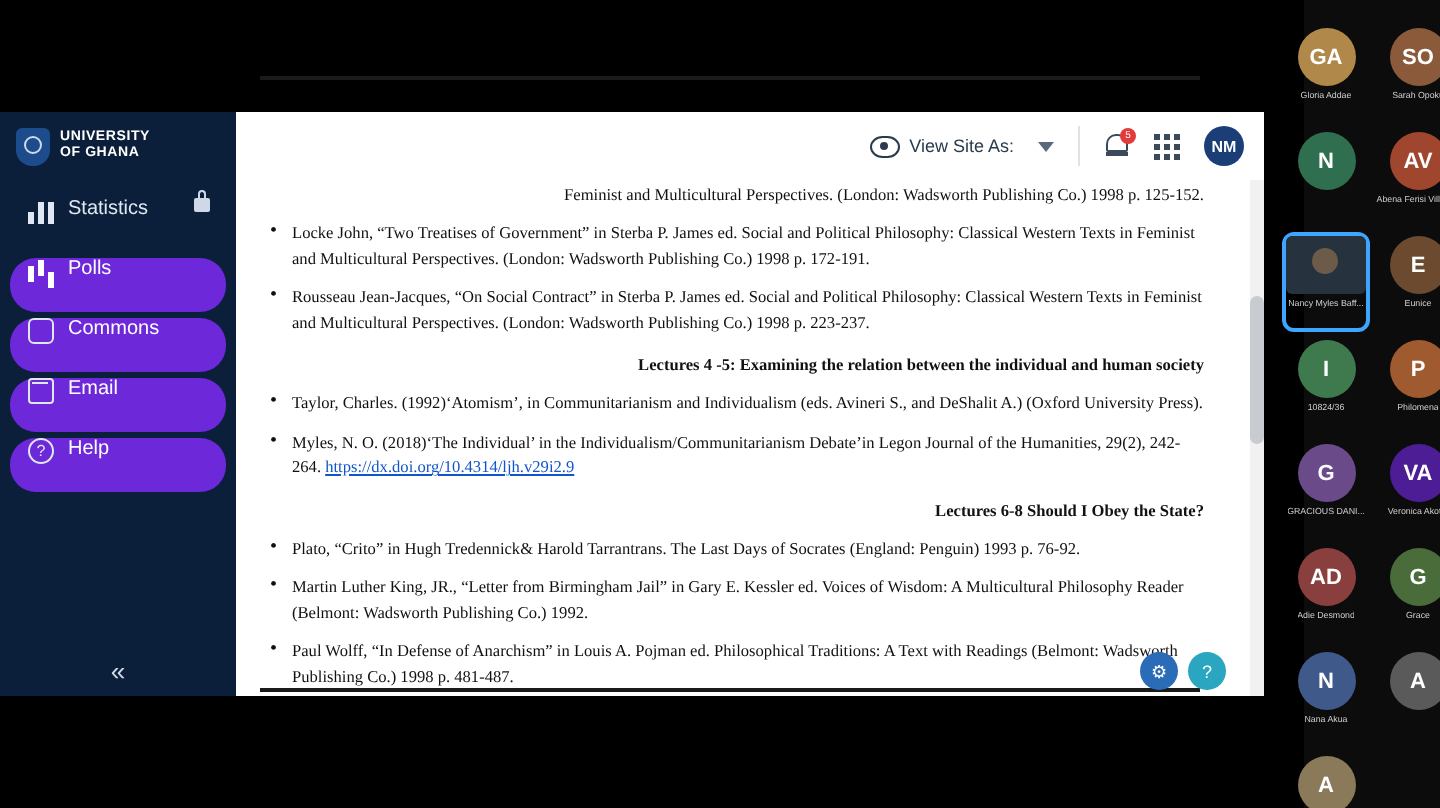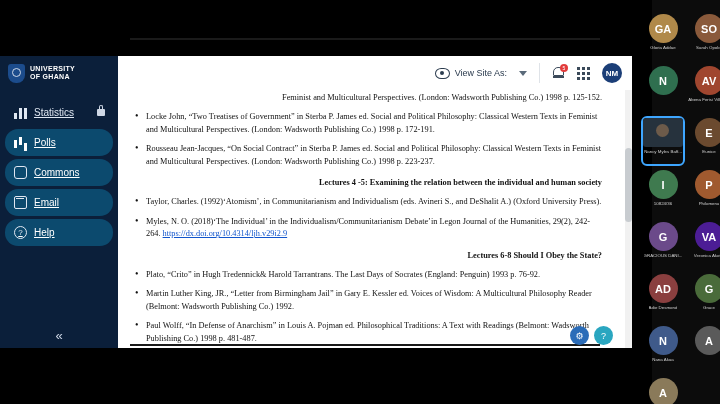--- a/index.html
+++ b/index.html
@@ -22,22 +22,22 @@
   .bell{position:relative;width:13px;height:14px;}
   .bell:before{content:"";position:absolute;left:1px;top:1px;width:11px;height:9px;border:1.4px solid #3b4a5a;border-radius:5px 5px 1px 1px;box-sizing:border-box;}
   .bell:after{content:"";position:absolute;left:1px;top:10px;width:11px;height:1.6px;background:#3b4a5a;}
   .badge-dot{position:absolute;left:8px;top:-2px;width:8px;height:8px;border-radius:50%;background:#e23b3b;color:#fff;font-size:5px;line-height:8px;text-align:center;}
   .grid9{display:grid;grid-template-columns:repeat(3,3px);grid-template-rows:repeat(3,3px);gap:2px;}
   .grid9 i{display:block;width:3px;height:3px;background:#3b4a5a;}
   .avatar-top{width:20px;height:20px;border-radius:50%;background:#1b3e77;color:#fff;font-size:8px;display:flex;align-items:center;justify-content:center;font-weight:bold;}
 
   
   .leftnav{position:absolute;left:0;top:34px;width:118px;height:258px;background:#0b1f3a;padding-top:6px;box-sizing:border-box;}
-  .nav-item{height:27px;margin:3px 5px;border-radius:13px;display:flex;align-items:center;gap:7px;padding-left:9px;color:#dfe7f2;font-size:10px;box-sizing:border-box;text-decoration:underline;}
-  .nav-item.active{background:#0c4a6e;color:#fff;}
+  .nav-item{height:27px;margin:3px 5px;border-radius:13px;display:flex;gap:7px;padding-left:9px;color:#dfe7f2;font-size:10px;box-sizing:border-box;}
+  .nav-item.active{background:#6d28d9;color:#fff;}
   .nav-item .ni{width:13px;height:13px;flex:none;position:relative;}
   .ic-stats:before{content:"";position:absolute;left:0;bottom:0;width:3px;height:6px;background:#dfe7f2;}
   .ic-stats:after{content:"";position:absolute;left:5px;bottom:0;width:3px;height:11px;background:#dfe7f2;box-shadow:5px 0 0 #dfe7f2;}
   .ic-poll:before{content:"";position:absolute;left:0;bottom:1px;width:3px;height:8px;background:#fff;box-shadow:5px -3px 0 #fff,10px 3px 0 #fff;}
   .ic-comm{border:1.4px solid #dfe7f2;border-radius:3px;box-sizing:border-box;}
   .ic-mail{border:1.4px solid #dfe7f2;border-radius:2px;box-sizing:border-box;}
   .ic-mail:after{content:"";position:absolute;left:1px;top:1px;width:8px;height:5px;border-top:1.4px solid #dfe7f2;transform:skewX(0deg);}
   .ic-help{border:1.4px solid #dfe7f2;border-radius:50%;box-sizing:border-box;color:#dfe7f2;font-size:8px;text-align:center;line-height:11px;}
   .lock{margin-left:auto;margin-right:8px;width:8px;height:7px;background:#cfd8e6;border-radius:1px;position:relative;}
   .lock:before{content:"";position:absolute;left:1.8px;top:-4px;width:4.5px;height:4.5px;border:1.3px solid #cfd8e6;border-bottom:none;border-radius:3px 3px 0 0;box-sizing:border-box;}

